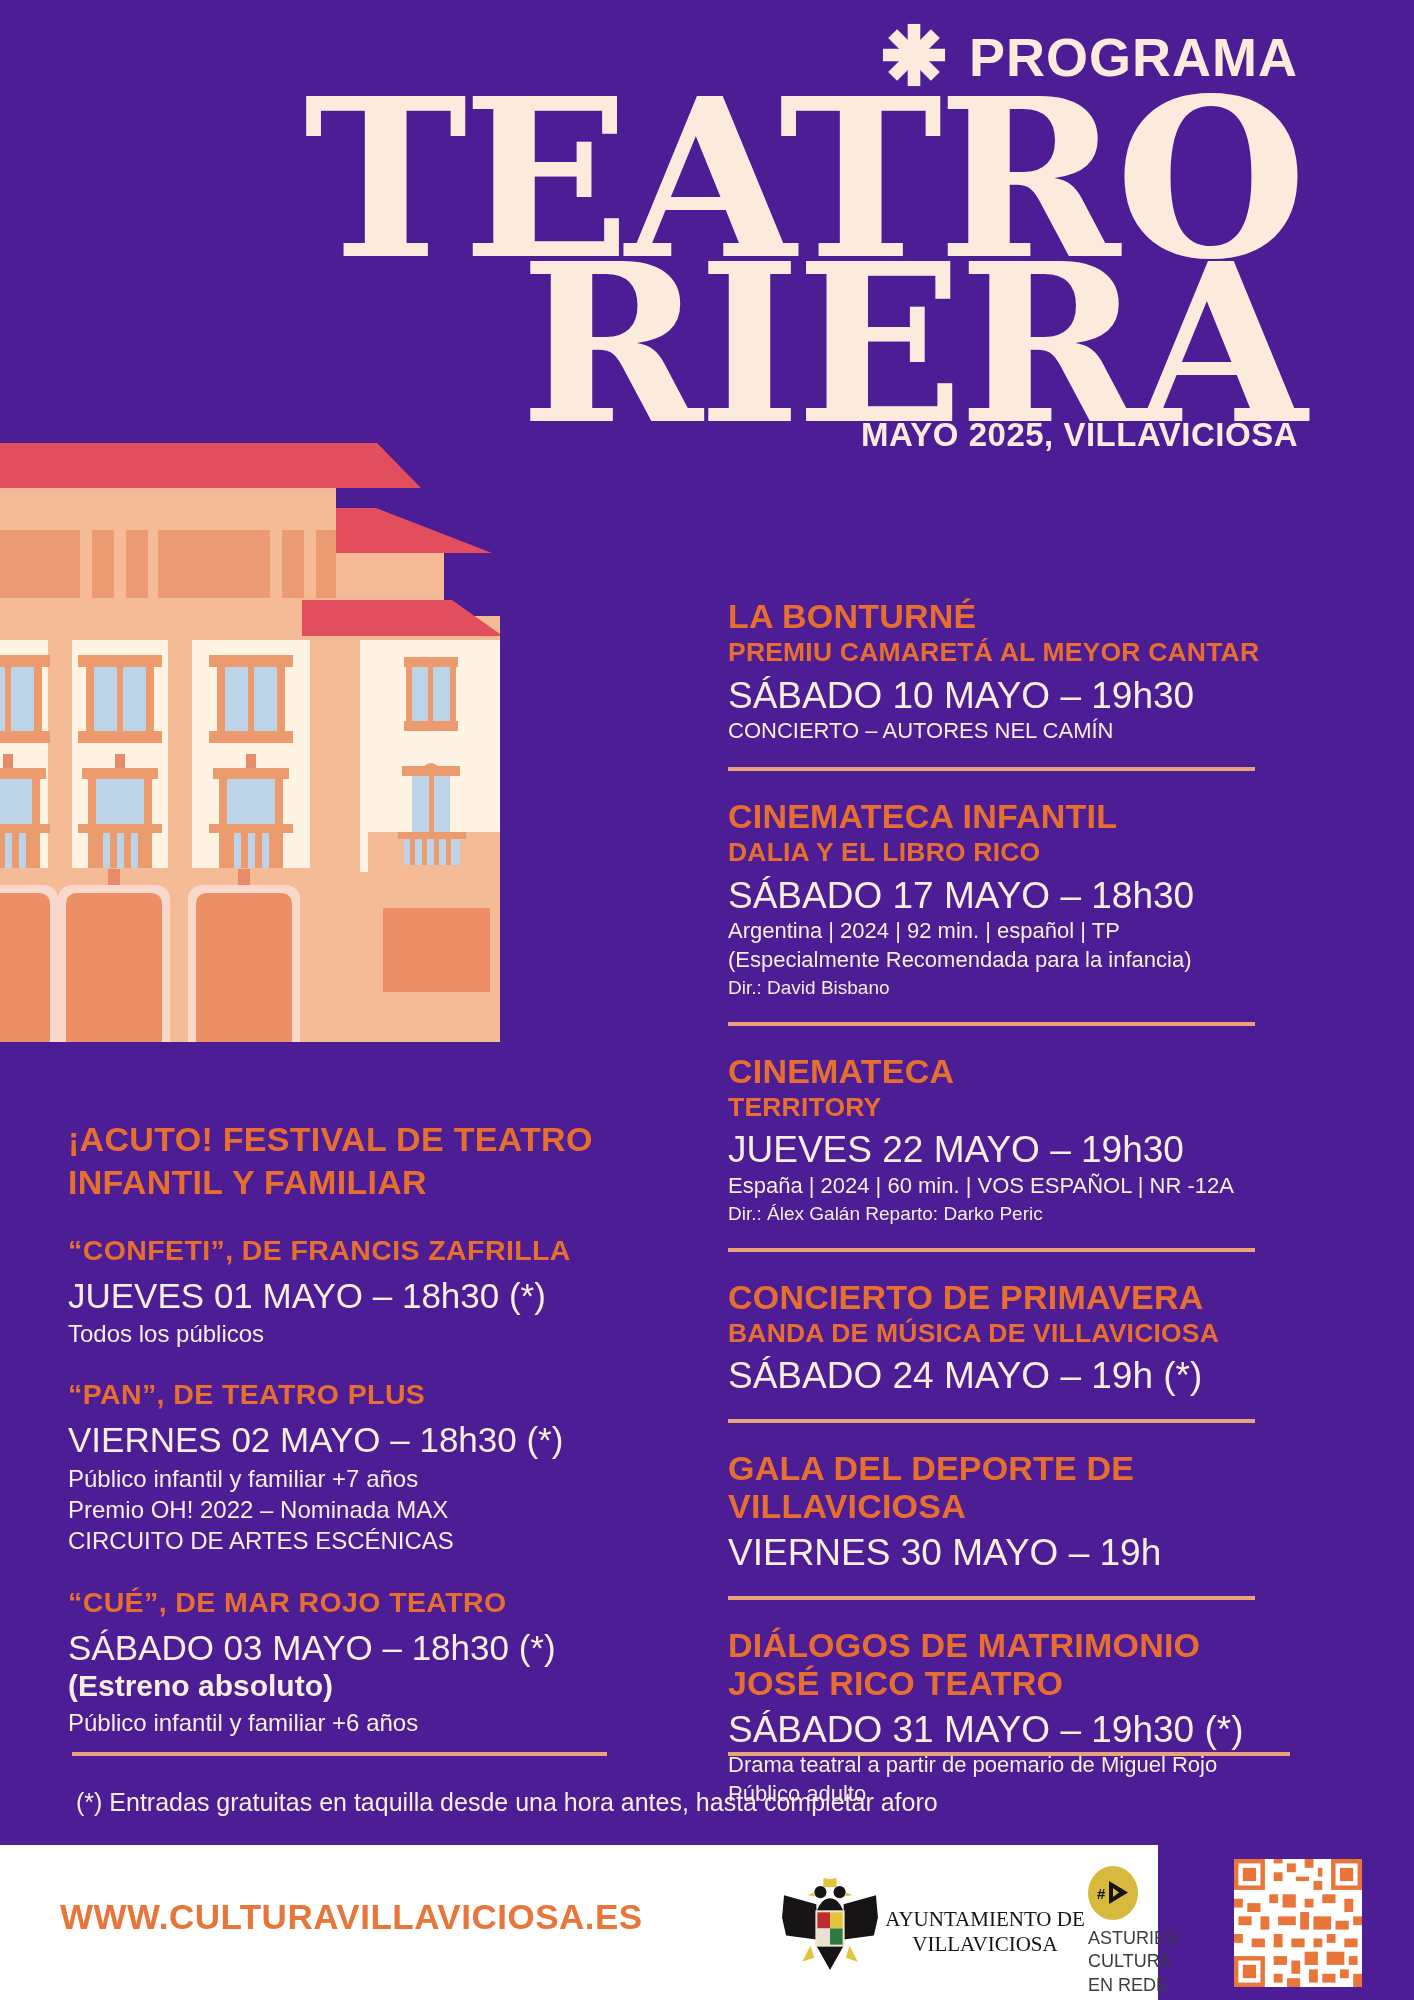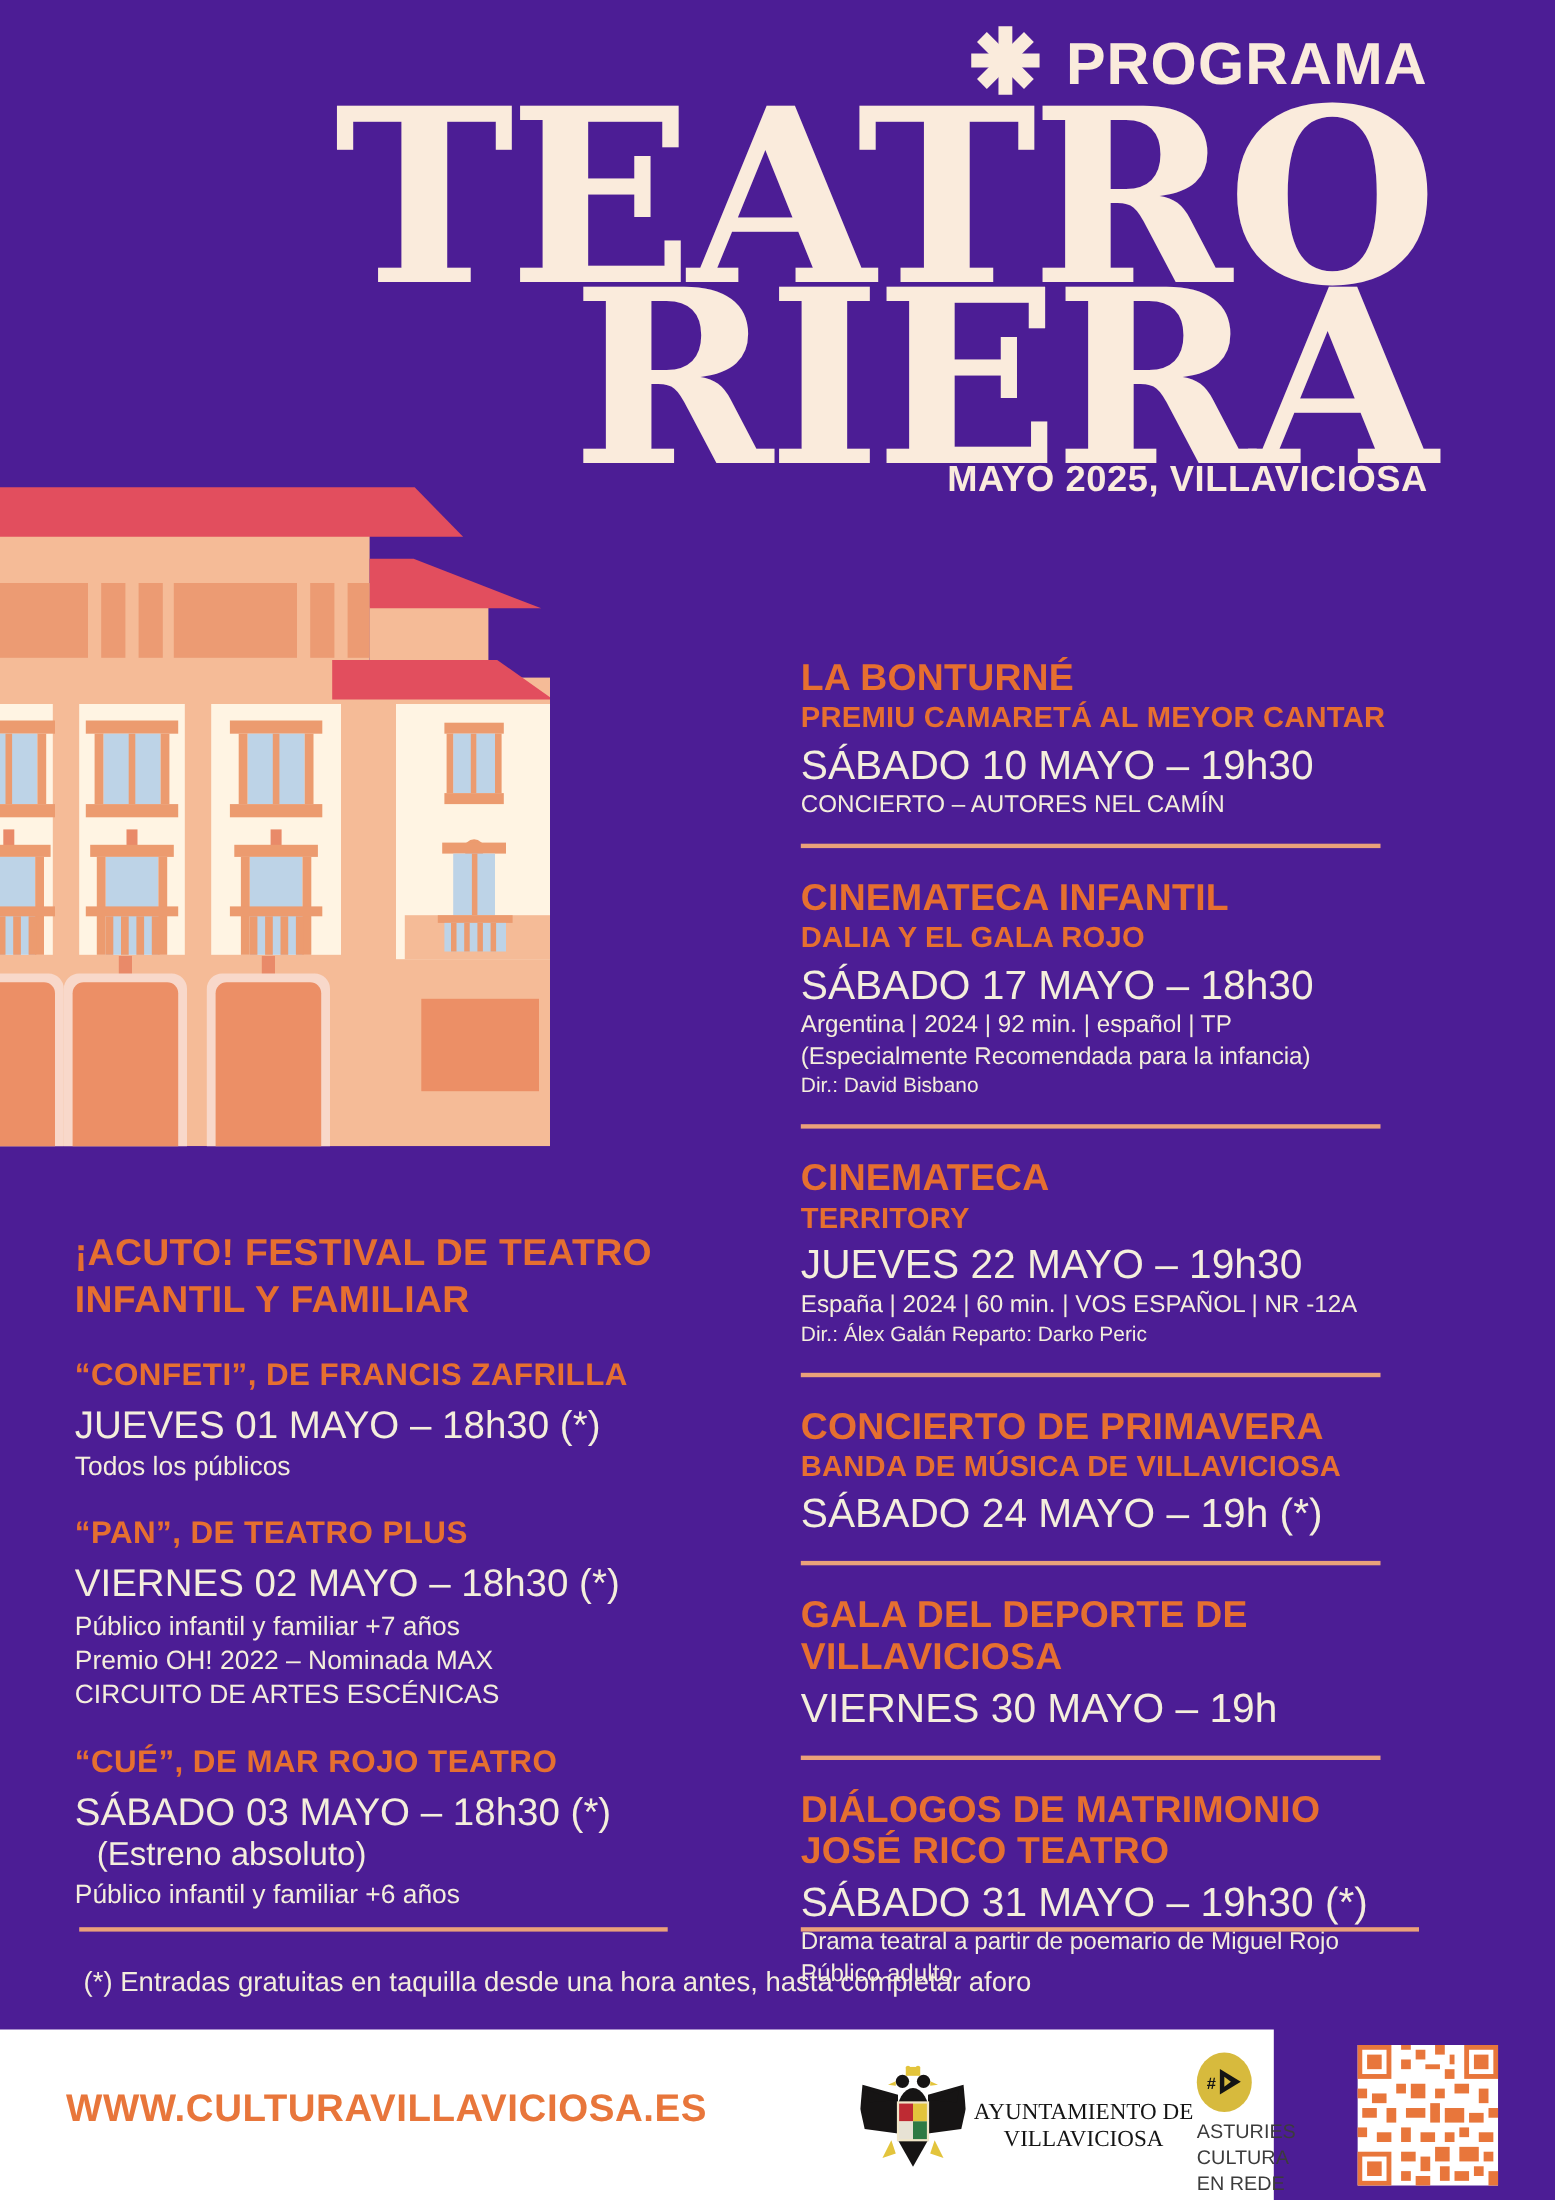--- a/index.html
+++ b/index.html
@@ -21,21 +21,21 @@
   .r-sub{font-size:26.5px;font-weight:800;color:#E66F30;line-height:1.15;margin-top:2px;letter-spacing:0.2px;}
   .r-date{font-size:37px;font-weight:400;color:#F4EEDC;margin-top:8px;line-height:1.1;}
   .r-detail{font-size:22px;color:#F4EEDC;line-height:1.22;margin-top:2px;}
   .r-dir{font-size:19px;color:#F4EEDC;line-height:1.25;margin-top:2px;}
   .divider{height:4px;background:#EBA17A;width:527px;margin:22px 0 26px;}
   
   .left-col{position:absolute;left:68px;top:1118px;width:610px;}
   .l-heading{font-size:34px;font-weight:800;color:#E66F30;line-height:1.26;letter-spacing:0.3px;}
   .l-title{font-size:28.5px;font-weight:800;color:#E66F30;letter-spacing:0.4px;margin-top:30px;}
   .l-date{font-size:35px;font-weight:400;color:#F4EEDC;margin-top:10px;line-height:1.1;}
-  .l-subdate{font-size:30px;font-weight:400;color:#F4EEDC;margin-top:2px;line-height:1.15;margin-left:20px;}
+  .l-subdate{font-size:30px;font-weight:700;color:#F4EEDC;margin-top:2px;line-height:1.15;}
   .l-detail{font-size:24px;color:#F4EEDC;margin-top:4px;line-height:1.22;}
   
   .footnote-divider{position:absolute;top:1752px;height:4px;background:#EBA17A;}
   #fd-left{left:72px;width:535px;}
   #fd-right{left:728px;width:562px;}
   .footnote{position:absolute;left:76px;top:1788px;font-size:25px;color:#F4EEDC;}
   
   .footer{position:absolute;left:0;bottom:0;width:1158px;height:155px;background:#FFFFFF;}
   .website{position:absolute;left:60px;top:52px;font-size:35px;font-weight:800;
            color:#E8763B;letter-spacing:0.5px;}
@@ -223,21 +223,21 @@
     <div>
       <div class="r-title">LA BONTURNÉ</div>
       <div class="r-sub">PREMIU CAMARETÁ AL MEYOR CANTAR</div>
       <div class="r-date">SÁBADO 10 MAYO – 19h30</div>
       <div class="r-detail">CONCIERTO – AUTORES NEL CAMÍN</div>
     </div>
     <div class="divider"></div>
 
     <div>
       <div class="r-title">CINEMATECA INFANTIL</div>
-      <div class="r-sub">DALIA Y EL GALA ROJO</div>
+      <div class="r-sub">DALIA Y EL LIBRO RICO</div>
       <div class="r-date">SÁBADO 17 MAYO – 18h30</div>
       <div class="r-detail">Argentina | 2024 | 92 min. | español | TP</div>
       <div class="r-detail">(Especialmente Recomendada para la infancia)</div>
       <div class="r-dir">Dir.: David Bisbano</div>
     </div>
     <div class="divider"></div>
 
     <div>
       <div class="r-title">CINEMATECA</div>
       <div class="r-sub">TERRITORY</div>

